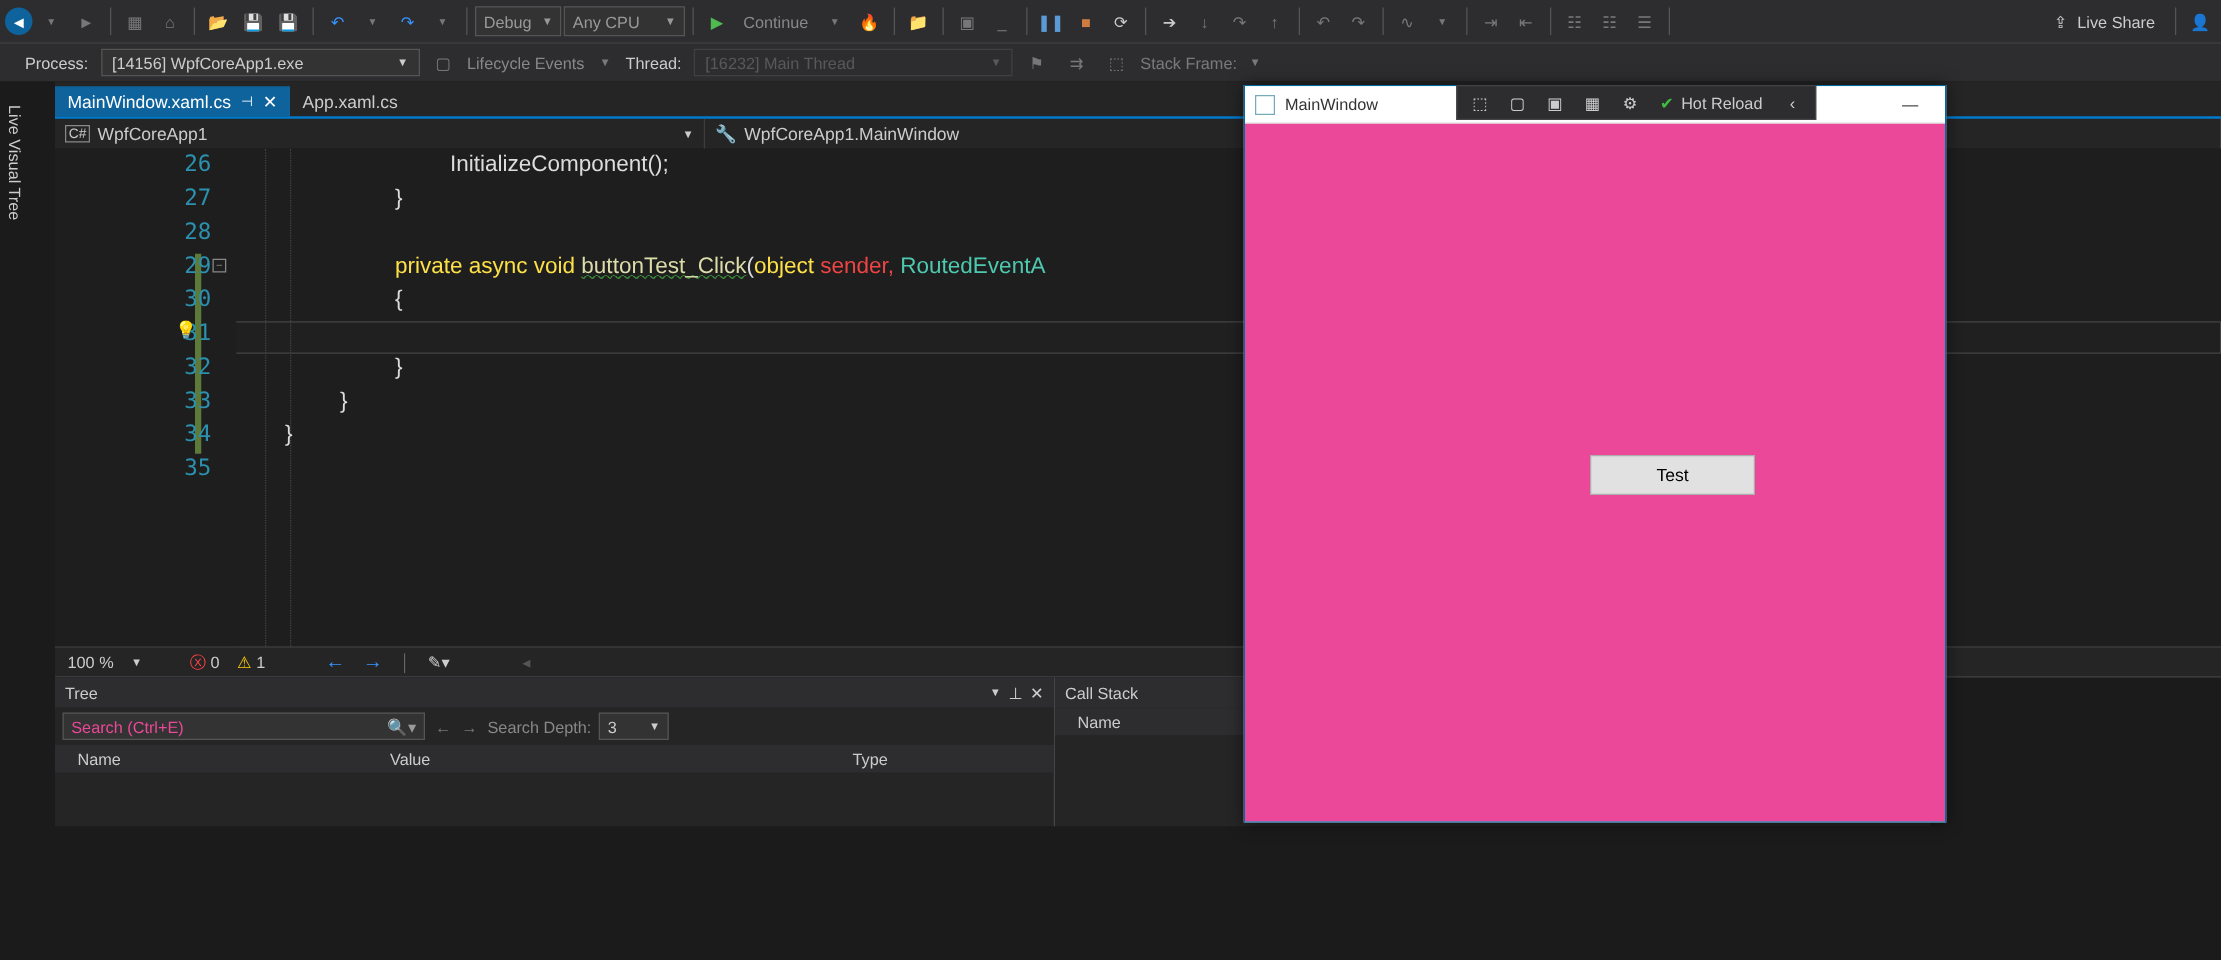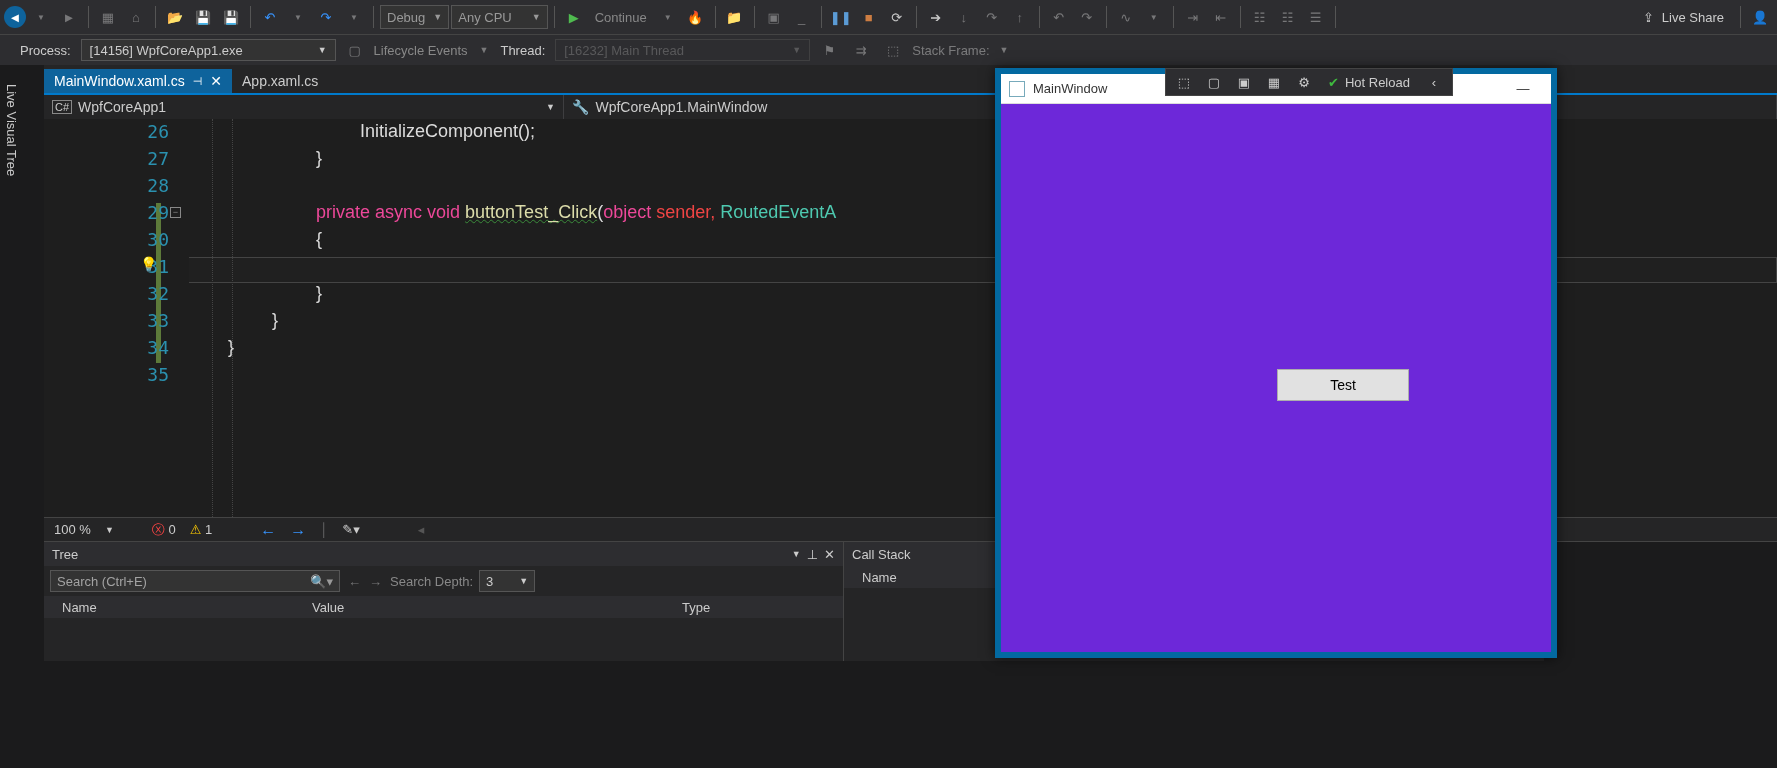--- a/index.html
+++ b/index.html
@@ -33,21 +33,21 @@
 .navitem .chev{margin-left:auto;font-size:9px;}
 
 .editor{position:relative;margin-left:44px;background:#1e1e1e;height:398px;overflow:hidden;}
 .gutter{position:absolute;left:0;top:0;width:145px;height:100%;background:#1e1e1e;}
 .linenum{position:absolute;right:20px;color:#2b91af;font-family:Consolas,monospace;font-size:18px;width:40px;text-align:right;}
 .fold{position:absolute;left:126px;width:11px;height:11px;border:1px solid #888;color:#888;font-size:9px;line-height:9px;text-align:center;cursor:pointer;}
 .changed{position:absolute;left:112px;width:5px;background:#5d7a3a;}
 .bulb{position:absolute;left:96px;color:#ffcc00;font-size:14px;}
 .code{position:absolute;left:148px;top:0;right:0;font-family:Consolas,monospace;font-size:18px;}
 .codeline{position:absolute;white-space:pre;color:#dcdcdc;}
-.cl-kw{color:#ec4899;}
+.cl-kw{color:#fde047;}
 .cl-type{color:#4ec9b0;}
 .cl-method{color:#dcdcaa;}
 .cl-param{color:#ef4444;}
 .squig{text-decoration:underline wavy #3a8a3a;text-decoration-thickness:1px;}
 .indent-guide{position:absolute;top:0;bottom:0;border-left:1px dotted #444;}
 .cur-line{position:absolute;left:0;right:0;height:26px;border:1px solid #444;background:#202020;}
 
 .statusbar{height:24px;background:#252526;margin-left:44px;display:flex;align-items:center;padding:0 10px;gap:14px;color:#ccc;font-size:13px;border-top:1px solid #444;}
 .statusbar .err{color:#f44;}
 .statusbar .warn{color:#ffcc00;}
@@ -62,26 +62,26 @@
 .searchbox{flex:0 0 290px;height:22px;background:#333;border:1px solid #555;color:#999;display:flex;align-items:center;padding:0 6px;}
 .searchbox .sp{flex:1;}
 .searchdepth{display:flex;align-items:center;gap:6px;color:#888;}
 .searchdepth .box{width:56px;height:22px;background:#333;border:1px solid #555;display:flex;align-items:center;padding:0 6px;color:#ccc;}
 .colhead{height:22px;display:flex;align-items:center;background:#2d2d30;color:#ccc;padding:0 10px;}
 .colhead div{padding:0 8px;}
 
 .panel2{width:700px;background:#252526;}
 
 
-.wpf{position:absolute;left:995px;top:68px;width:562px;height:590px;background:#fff;box-shadow:0 0 12px rgba(0,0,0,.6);border:6px solid #0369a1;}
+.wpf{position:absolute;left:995px;top:68px;width:562px;height:590px;background:#fff;box-shadow:0 0 12px rgba(0,0,0,.6);border:1px solid #0369a1;}
 .wpf-title{height:30px;background:#fff;display:flex;align-items:center;padding:0 8px;color:#333;border-bottom:1px solid #ddd;}
 .wpf-title .logo{width:16px;height:16px;border:1px solid #7ab;margin-right:8px;}
 .wpf-title .sp{flex:1;}
 .wpf-title .min{width:40px;text-align:center;color:#333;cursor:pointer;}
-.wpf-body{position:relative;height:calc(100% - 30px);background:#6d28d9;}
+.wpf-body{position:relative;height:calc(100% - 30px);background:#ec4899;}
 .wpf-btn{position:absolute;left:276px;top:265px;width:132px;height:32px;background:#e1e1e1;border:1px solid #adadad;display:flex;align-items:center;justify-content:center;cursor:pointer;font-size:14px;color:#000;}
 
 
 .wpf-overlay{position:absolute;left:1165px;top:68px;height:28px;background:#2d2d30;display:flex;align-items:center;padding:0 4px;gap:2px;border:1px solid #444;z-index:5;}
 .wpf-overlay .btn{width:28px;height:24px;display:flex;align-items:center;justify-content:center;cursor:pointer;color:#ccc;}
 .wpf-overlay .hot{display:flex;align-items:center;gap:6px;padding:0 8px;color:#ccc;}
 .wpf-overlay .check{color:#3fba3f;}
 
 .liveshare{margin-left:auto;display:flex;align-items:center;gap:8px;color:#ccc;padding:0 10px;}
 </style>
@@ -249,21 +249,21 @@
   <div class="panel" style="flex:0 0 800px">
     <div class="panel-head">
       <span>Tree</span>
       <span class="sp"></span>
       <span class="ico" style="font-size:9px">▼</span>
       <span class="ico">⊥</span>
       <span class="ico">✕</span>
     </div>
     <div class="searchrow">
       <div class="searchbox">
-        <span style="color:#a3a3a3">Search (Ctrl+E)</span>
+        <span style="color:#ec4899">Search (Ctrl+E)</span>
         <span class="sp"></span>
         <span>🔍▾</span>
       </div>
       <span class="arrow dim">←</span>
       <span class="arrow dim">→</span>
       <div class="searchdepth">
         <span>Search Depth:</span>
         <div class="box">
             <span>3</span>
             <span style="margin-left:auto;font-size:9px">▼</span>

